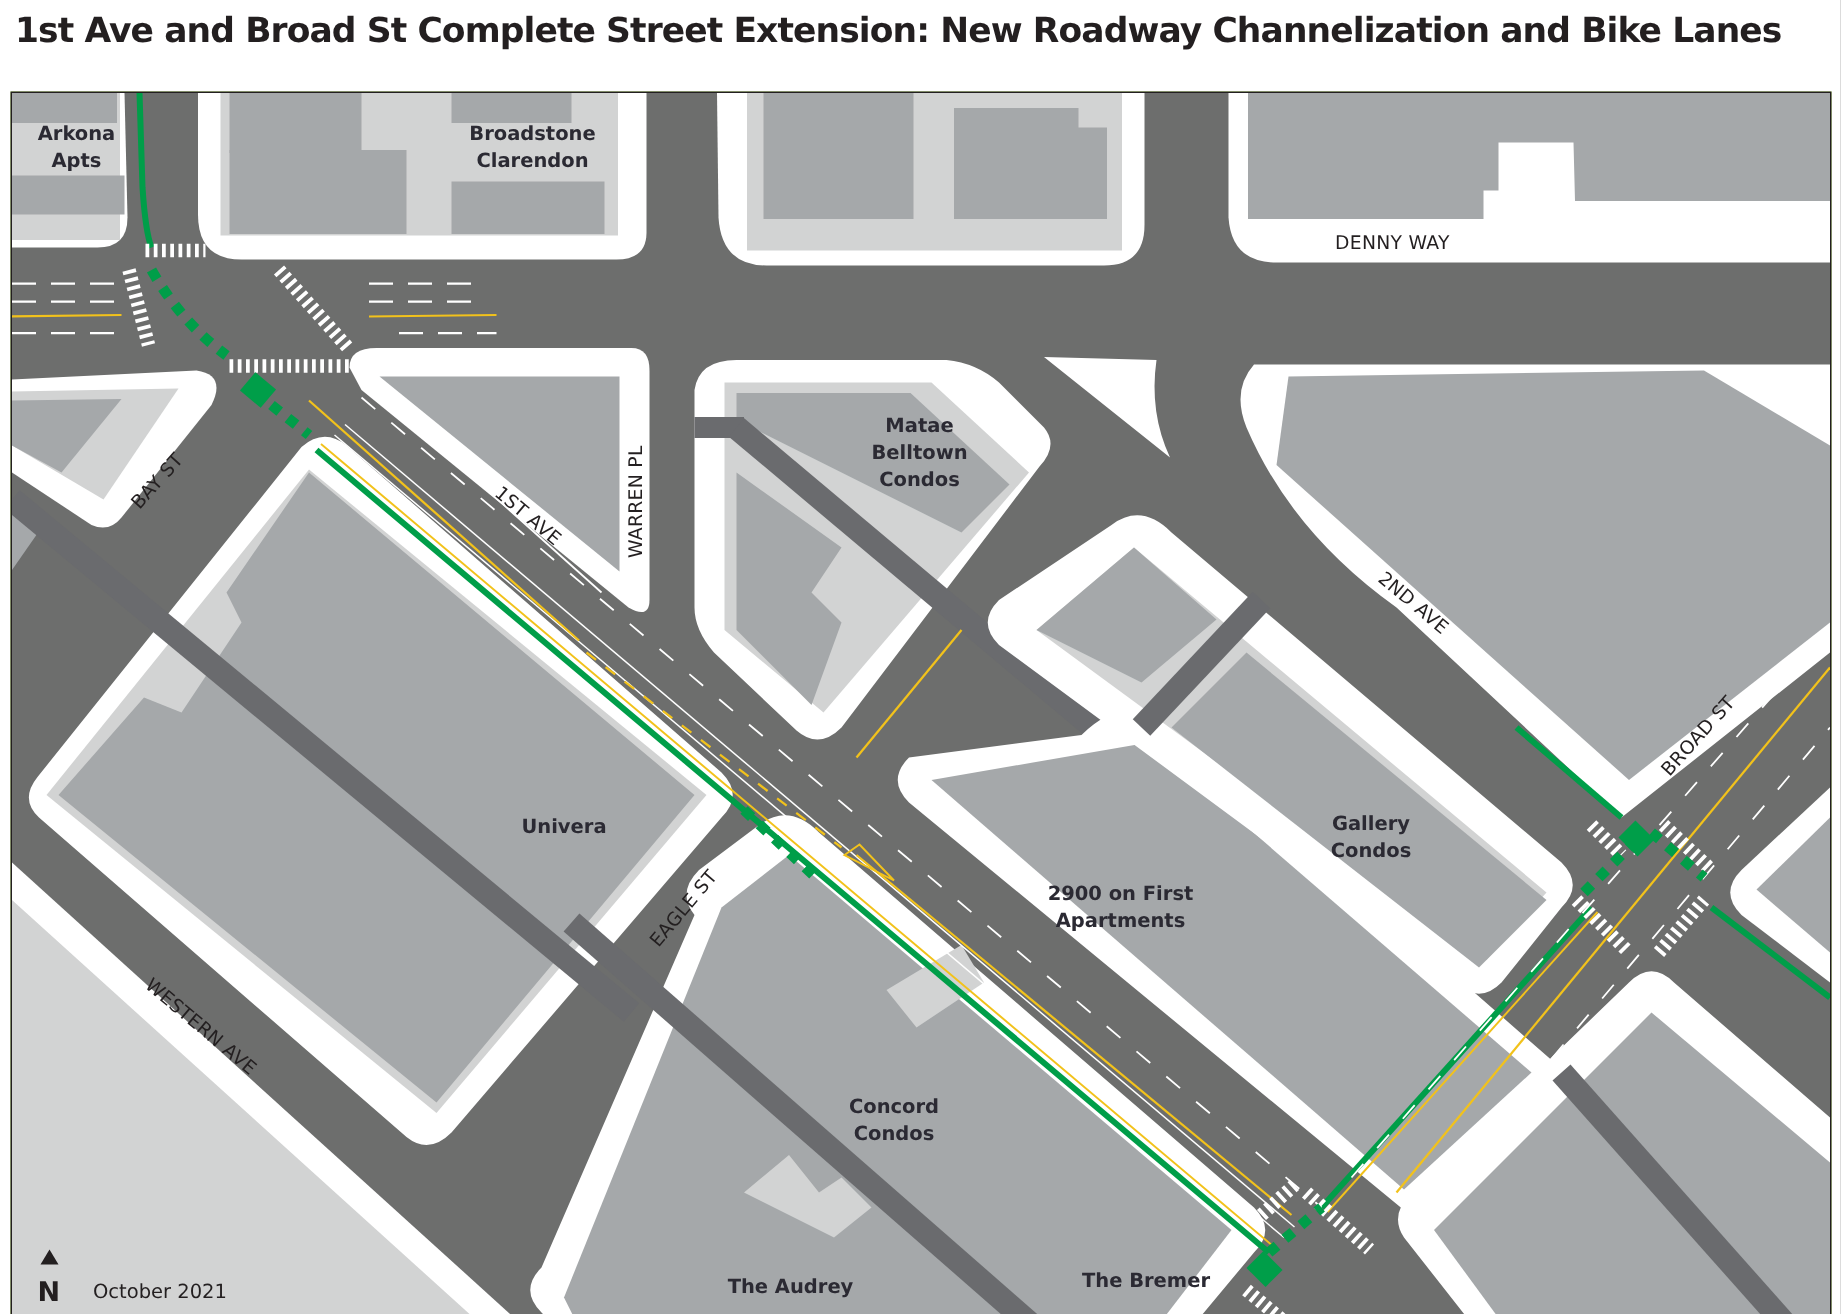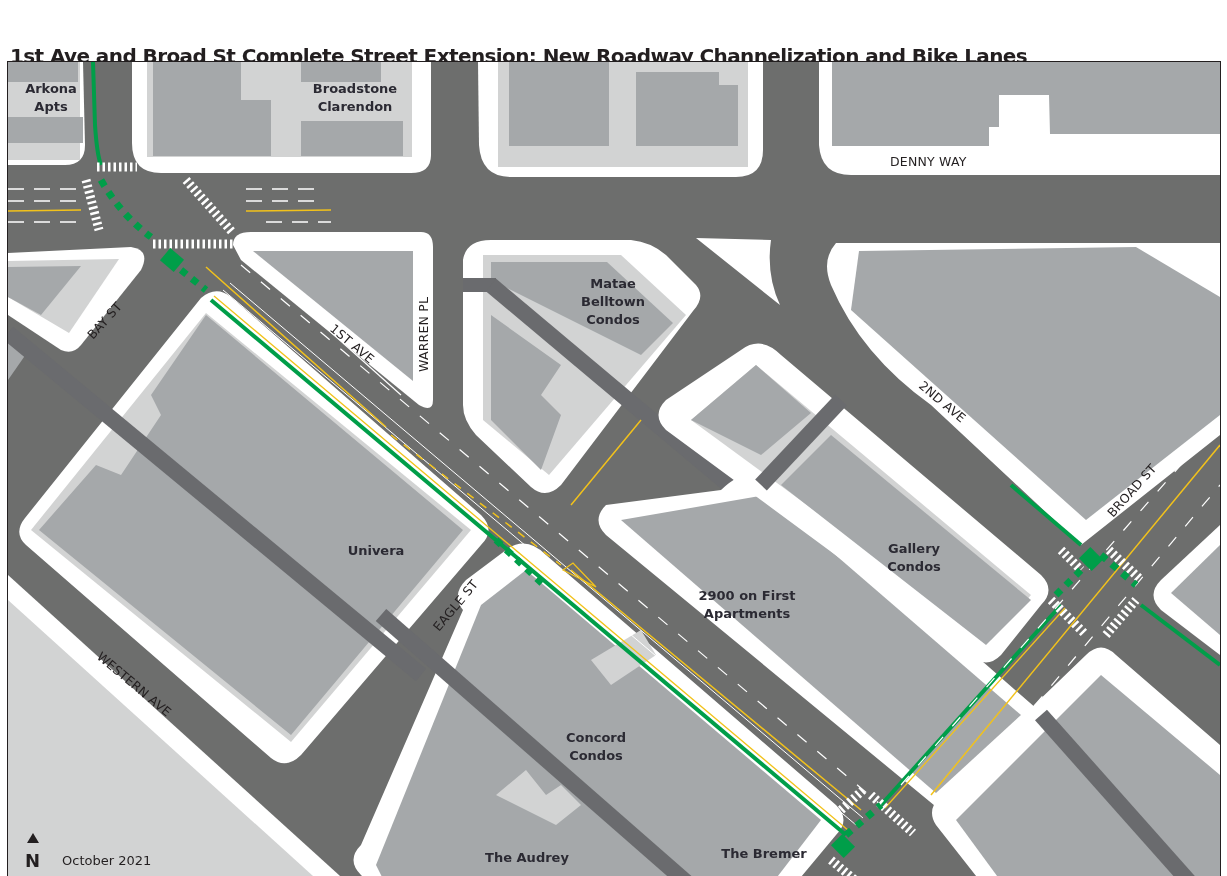--- a/index.html
+++ b/index.html
@@ -1,20 +1,20 @@
 <!DOCTYPE html>
 <html><head>
 <meta charset="utf-8">
 <style>
   html, body { margin: 0; padding: 0; background: #ffffff; }
   body { width: 1227px; height: 876px; position: relative; overflow: hidden; font-family: "DejaVu Sans", sans-serif; }
   .title {
     position: absolute; left: 10px; top: 2px; height: 38px; line-height: 38px;
-    font-family: "DejaVu Sans", sans-serif; font-weight: bold; font-size: 20px;
-    color: #231f20; letter-spacing: -0.6px; white-space: nowrap; margin-top: 35px;
+    font-family: "DejaVu Sans", sans-serif; font-weight: bold; font-size: 23px;
+    color: #231f20; letter-spacing: -0.6px; white-space: nowrap;
   }
   .map-frame {
     position: absolute; left: 7px; top: 61px; width: 1212px; height: 820px;
     border: 1.5px solid #231f20; overflow: hidden; background: #bef264;
   }
   .map-frame svg { position: absolute; left: 0; top: 0; }
   .lbl { font-family: "DejaVu Sans", sans-serif; font-weight: bold; font-size: 13px; fill: #2b2a33; }
   .street { font-family: "DejaVu Sans", sans-serif; font-size: 12.5px; fill: #231f20; letter-spacing: 0.2px; }
 </style>
 </head>

